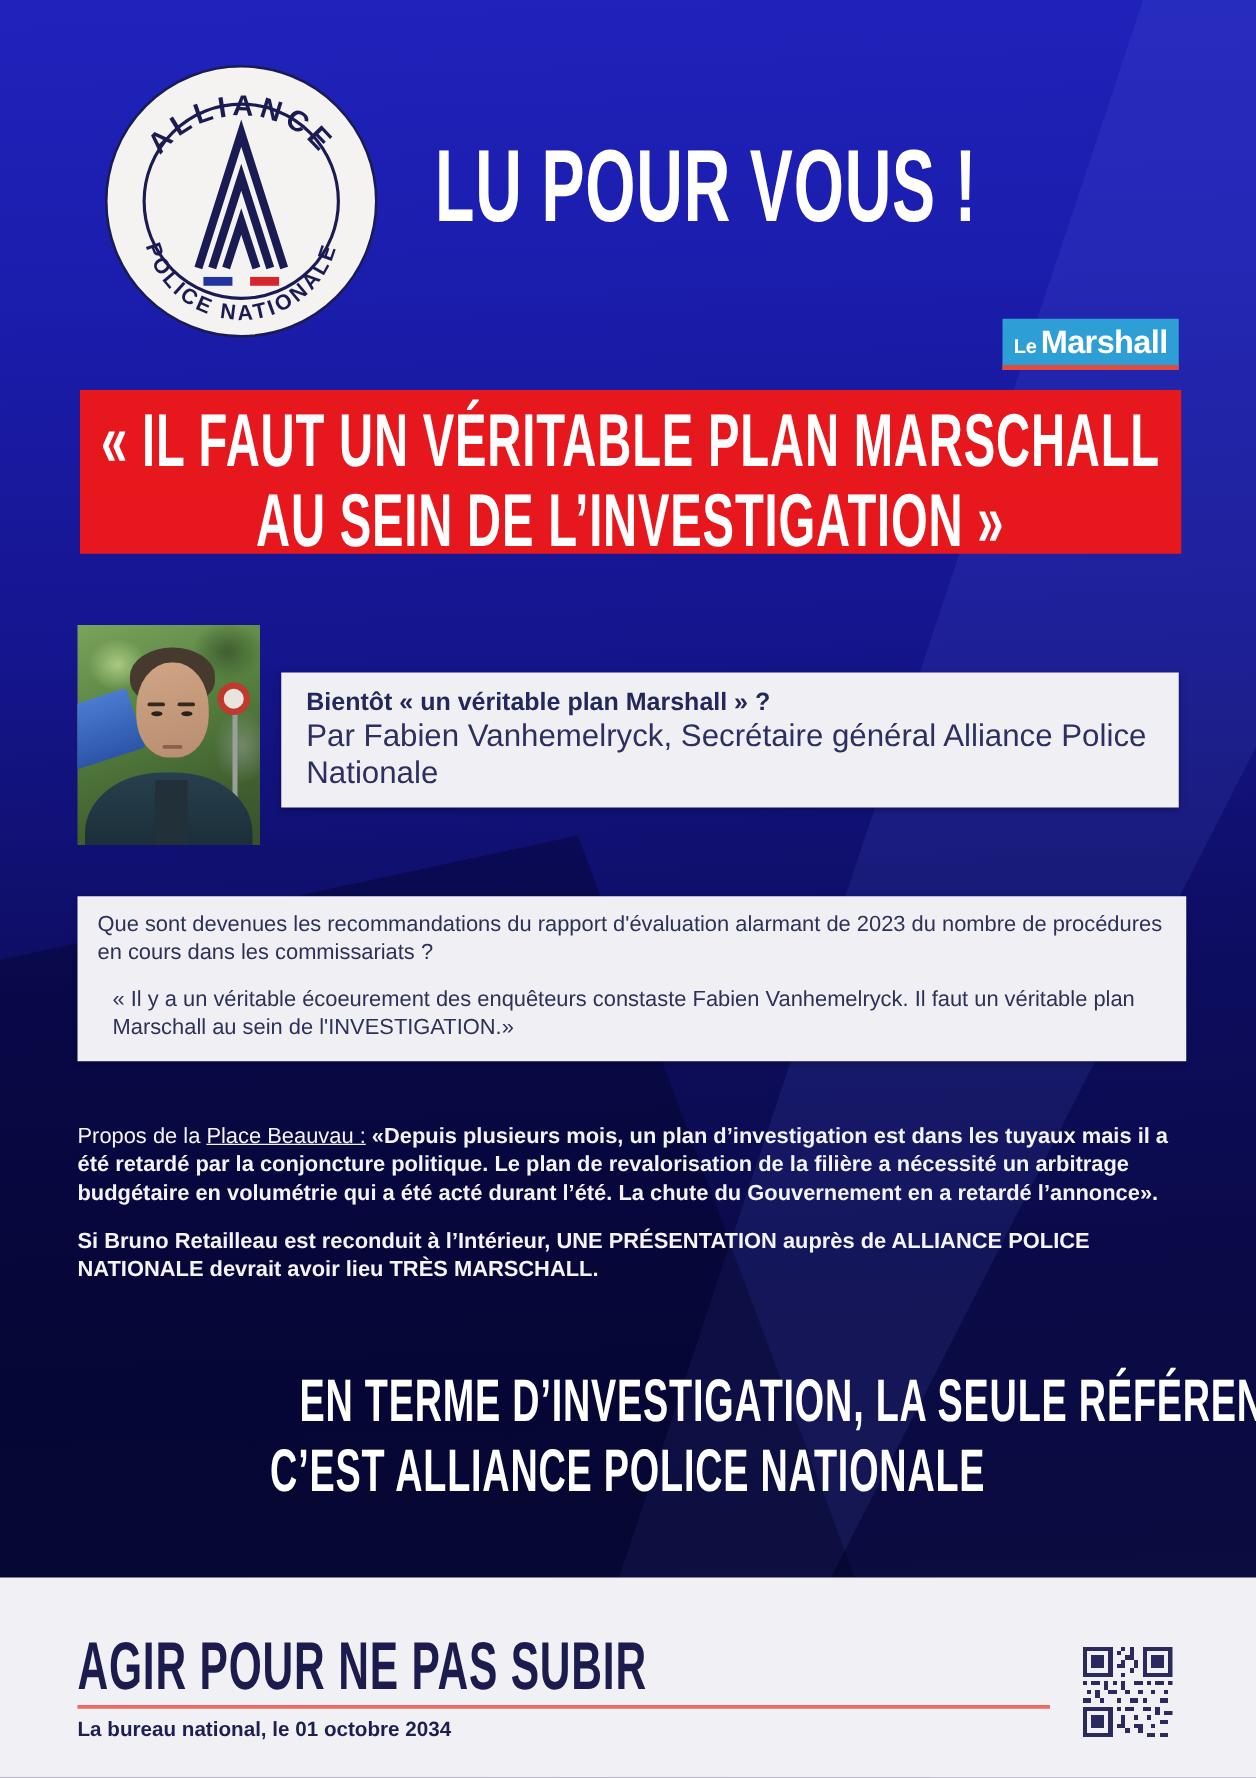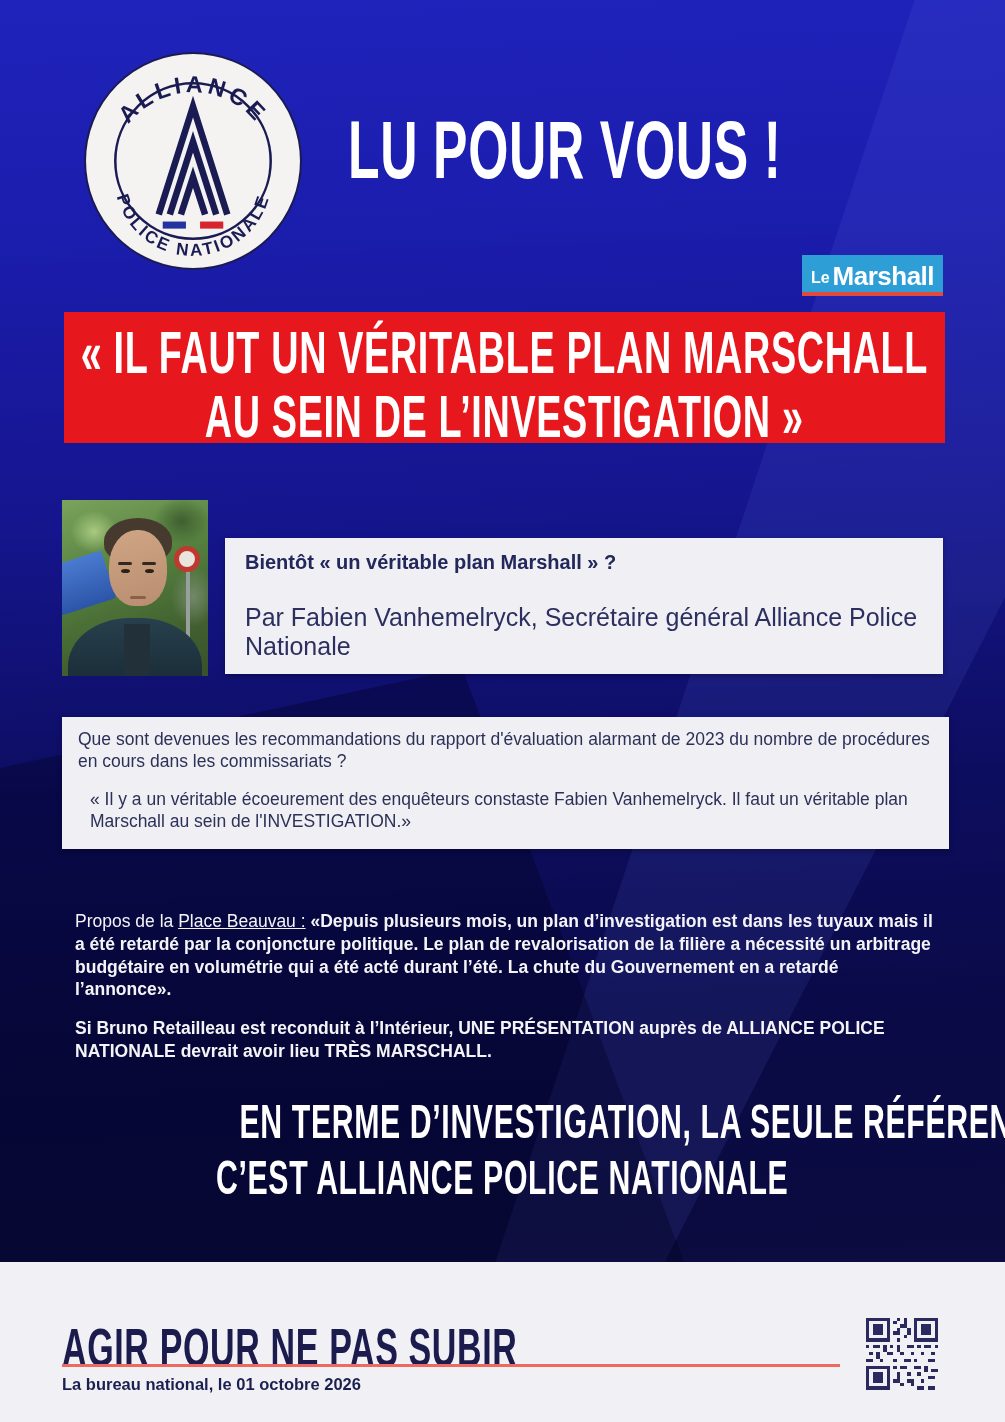--- a/index.html
+++ b/index.html
@@ -17,21 +17,21 @@
 
   
   .logo{left:82px;top:50px;width:222px;height:222px;}
 
   
   .lu-title{left:348px;top:104px;height:92px;color:#ffffff;font-size:82px;line-height:92px;}
   .lu-title .cond{transform-origin:left center;}
 
   
   .leparisien{left:802px;top:255px;width:141px;height:37px;background:#2e9fd6;
-    border-bottom:4px solid #e04a3f;display:flex;align-items:flex-end;justify-content:center;color:#fff;}
+    border-bottom:4px solid #e04a3f;display:flex;align-items:center;justify-content:center;color:#fff;}
   .leparisien .le{font-size:16px;font-weight:bold;margin-right:3px;align-self:flex-end;padding-bottom:5px;}
   .leparisien .parisien{font-size:26px;font-weight:bold;letter-spacing:-0.5px;}
 
   
   .banner{left:64px;width:881px;background:#e7181d;display:flex;align-items:center;justify-content:center;color:#fff;}
   .banner .cond{transform-origin:center;font-size:60px;}
   .banner1{top:312px;height:80px;}
   .banner2{top:389px;height:54px;}
 
   
@@ -49,41 +49,41 @@
   .photo .brow-l,.photo .brow-r{position:absolute;top:62px;width:14px;height:3px;background:#33291f;border-radius:2px;}
   .photo .brow-l{left:56px;} .photo .brow-r{left:80px;}
   .photo .eye-l,.photo .eye-r{position:absolute;top:69px;width:9px;height:4px;background:#2a2118;border-radius:50%;}
   .photo .eye-l{left:59px;} .photo .eye-r{left:83px;}
   .photo .mouth{position:absolute;left:68px;top:96px;width:16px;height:3px;background:#8a5f4c;border-radius:2px;}
   .photo .jacket{position:absolute;left:6px;top:118px;width:134px;height:60px;background:linear-gradient(180deg,#27404d,#1b2e39);border-radius:46% 46% 0 0/80% 80% 0 0;}
   .photo .shirt{position:absolute;left:62px;top:124px;width:26px;height:52px;background:#22303a;}
 
   
   .card{background:#f0eff3;box-shadow:0 2px 5px rgba(0,0,20,0.35);color:#2b3060;}
-  .card1{left:225px;top:538px;width:718px;height:136px;box-sizing:border-box;padding:13px 20px;display:flex;flex-direction:column;justify-content:space-between;}
+  .card1{left:225px;top:538px;width:718px;height:108px;box-sizing:border-box;padding:13px 20px;display:flex;flex-direction:column;justify-content:space-between;}
   .card1 .headline{font-size:20px;font-weight:bold;color:#22275c;}
   .card1 .byline{font-size:25px;color:#2b3060;}
   .card2{left:62px;top:717px;width:887px;height:132px;box-sizing:border-box;padding:11px 16px;font-size:17.5px;line-height:1.28;color:#2c3158;}
   .card2 p{margin:0 0 15px 0;}
   .card2 p:last-child{margin:12px;}
 
   
   .commentary{left:62px;top:897px;width:890px;color:#f4f4f8;font-size:17.5px;line-height:1.3;}
   .commentary .bold{font-weight:bold;}
   .commentary .link{text-decoration:underline;}
-  .commentary p{margin:13px;}
+  .commentary p{margin:0;}
   .commentary p + p{margin-top:16px;font-weight:bold;}
 
   
   .closing{left:0;top:1094px;width:1005px;text-align:center;color:#ffffff;font-size:48px;line-height:1.17;}
   .closing .cond{transform-origin:center;}
 
   
   .footer{left:0;top:1262px;width:1005px;height:160px;background:#f1f0f4;}
-  .footer .slogan{position:absolute;left:62px;top:44px;color:#1b1b4e;font-size:54px;line-height:1;margin-top:14px;}
+  .footer .slogan{position:absolute;left:62px;top:44px;color:#1b1b4e;font-size:54px;line-height:1;}
   .footer .slogan .cond{transform-origin:left center;}
   .footer .rule{position:absolute;left:62px;top:102px;width:778px;height:3px;background:#ee6a61;}
   .footer .signature{position:absolute;left:62px;top:113px;color:#1c2050;font-size:16.5px;font-weight:bold;}
   .footer .qr{position:absolute;left:866px;top:55px;width:72px;height:73px;}
 </style>
 </head>
 <body>
 
 <div class="poster">
   <div class="bg-sheen"></div>
@@ -160,21 +160,21 @@
   <div class="abs closing">
     <div><span class="cond">EN TERME D’INVESTIGATION, LA SEULE RÉFÉRENCE</span></div>
     <div><span class="cond">C’EST ALLIANCE POLICE NATIONALE</span></div>
   </div>
 
   <div class="abs footer">
     <div class="slogan">
       <span class="cond">AGIR POUR NE PAS SUBIR</span>
     </div>
     <div class="rule"></div>
-    <div class="signature">La bureau national, le 01 octobre 2026</div>
+    <div class="signature">La bureau national, le 01 octobre 2034</div>
     <div class="qr">
       <svg viewBox="0 0 21 21" width="72" height="73" shape-rendering="crispEdges">
         <rect width="21" height="21" fill="#f1f0f4"></rect>
         <path fill="#2a2a5e" d="M0 0h7v7H0z M14 0h7v7h-7z M0 14h7v7H0z"></path>
         <path fill="#f1f0f4" d="M1 1h5v5H1z M15 1h5v5h-5z M1 15h5v5H1z"></path>
         <path fill="#2a2a5e" d="M2 2h3v3H2z M16 2h3v3h-3z M2 16h3v3H2z"></path>
         <path fill="#2a2a5e" d="M9 0h1v1H9z M11 0h1v2h-1z M8 1h1v1H8z M10 2h2v1h-2z M9 3h1v1H9z M12 3h1v2h-1z M8 4h2v1H8z M11 5h1v1h-1z M9 6h1v1H9z M0 8h1v1H0z M2 8h2v1H2z M5 8h1v2H5z M7 8h1v1H7z M9 8h1v2H9z M12 8h2v1h-2z M15 8h1v1h-1z M17 8h2v1h-2z M20 8h1v1h-1z M1 10h1v1H1z M3 10h1v2H3z M6 10h2v1H6z M10 10h1v1h-1z M13 10h1v1h-1z M16 10h1v1h-1z M19 10h1v1h-1z M0 12h2v1H0z M4 12h1v1H4z M8 12h1v1H8z M11 12h2v1h-2z M14 12h1v1h-1z M18 12h2v1h-2z M8 14h1v1H8z M10 14h2v1h-2z M14 14h2v1h-2z M17 14h1v2h-1z M19 15h2v1h-2z M9 16h1v2H9z M12 16h1v1h-1z M15 16h1v1h-1z M18 17h2v1h-2z M8 18h2v1H8z M12 18h2v1h-2z M16 18h1v1h-1z M10 19h1v1h-1z M13 19h1v1h-1z M15 20h2v1h-2z M18 20h2v1h-2z"></path>
       </svg>
     </div>
   </div>

